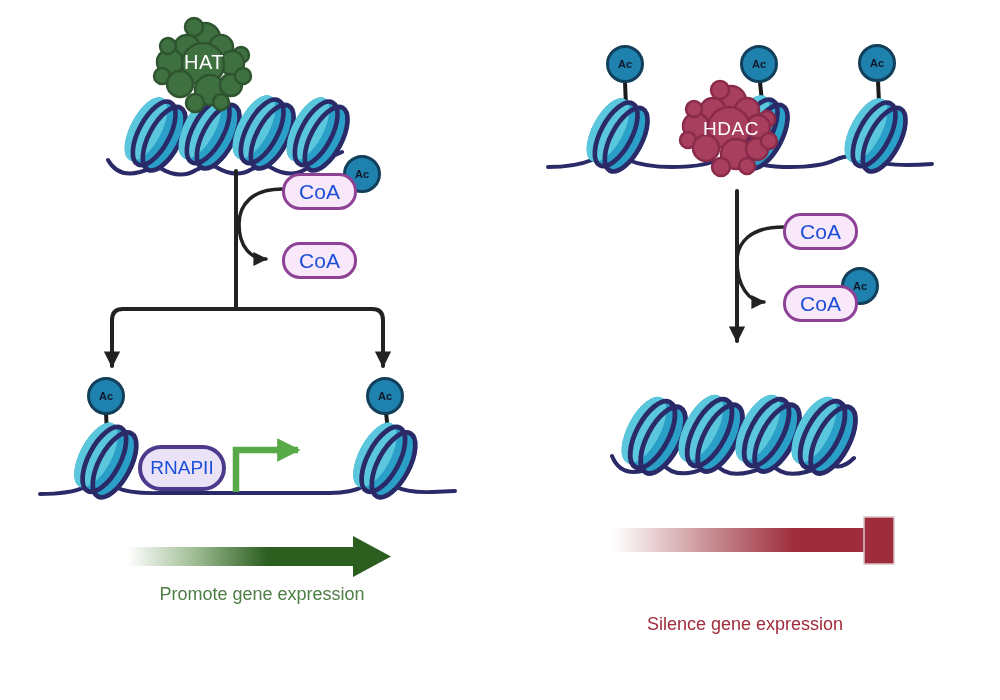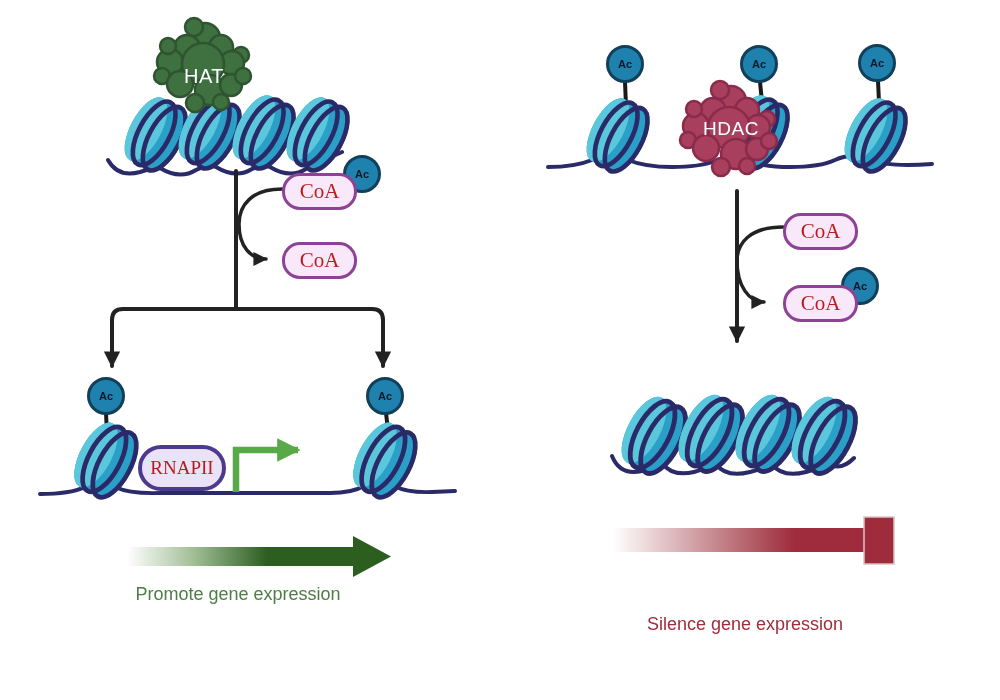--- a/index.html
+++ b/index.html
@@ -25,25 +25,25 @@
   .stop-gd{stop-color:var(--green-dark,#2c5e20);}
   .stop-rm{stop-color:#c68a90;}
   .stop-rd{stop-color:var(--red-dark,#9e2c3c);}
   .red-block{fill:var(--red-dark,#9e2c3c);stroke:#d9c3c6;stroke-width:1.5;}
 
   
   .lbl{position:absolute;transform:translate(-50%,-50%);white-space:nowrap;}
   .enzyme-lbl{color:#ffffff;font-size:20px;font-weight:500;letter-spacing:.5px;}
   .hdac-size{font-size:19px;}
   .chromatin-lbl{font-size:21px;color:#1b1b1b;font-weight:500;}
-  .outcome-green{font-size:18px;color:var(--green-text,#4e7d46);font-weight:500;}
+  .outcome-green{font-size:18px;color:var(--green-text,#4e7d46);font-weight:500;margin-left:24px;}
   .outcome-red{font-size:18px;color:var(--red-text,#a12c3c);font-weight:500;margin-top:44px;}
   .pill{position:absolute;box-sizing:border-box;display:flex;align-items:center;justify-content:center;
         background:var(--pill-fill,#f8e8fa);border:3px solid var(--pill-stroke,#8e4296);
-        border-radius:18px;font-size:21px;color:#b91c1c;font-family:Liberation Serif, serif;}
+        border-radius:18px;font-size:21px;color:#1d4ed8;}
   .rnapii{border-width:4px;border-color:var(--rnapii-stroke,#4e3a8c);background:var(--rnapii-fill,#eae3f7);
           border-radius:24px;font-size:19px;}
   .badge{position:absolute;box-sizing:border-box;width:38px;height:38px;border-radius:50%;
          background:var(--ac-fill,#1f81ad);border:3px solid var(--ac-stroke,#123f5a);
          color:#0f172a;font-size:11px;font-weight:700;display:flex;align-items:center;justify-content:center;}
 </style>
 </head>
 <body>
 
 <div id="canvas">
@@ -152,21 +152,21 @@
         <use href="#nuc" transform="translate(758,428) rotate(28) scale(1.08)"></use>
         <use href="#nuc" transform="translate(814,430) rotate(28) scale(1.08)"></use>
       </g>
       <g>
         <rect x="613" y="528" width="252" height="24" fill="url(#gradRed)"></rect>
         <rect class="red-block" x="864" y="517" width="30" height="47"></rect>
       </g>
     </g>
   </svg>
 
-  <div class="lbl enzyme-lbl" style="left:204px;top:62px;margin-top:14px;">HAT</div>
+  <div class="lbl enzyme-lbl" style="left:204px;top:62px;">HAT</div>
   <div class="lbl enzyme-lbl hdac-size" style="left:731px;top:129px;">HDAC</div>
 
   <div class="badge" style="left:343px;top:155px;">Ac</div>
   <div class="pill" style="left:282px;top:173px;width:75px;height:37px;">CoA</div>
   <div class="pill" style="left:282px;top:242px;width:75px;height:37px;">CoA</div>
 
   <div class="badge" style="left:87px;top:377px;">Ac</div>
   <div class="badge" style="left:366px;top:377px;">Ac</div>
 
   <div class="pill rnapii" style="left:138px;top:445px;width:88px;height:46px;">RNAPII</div>

